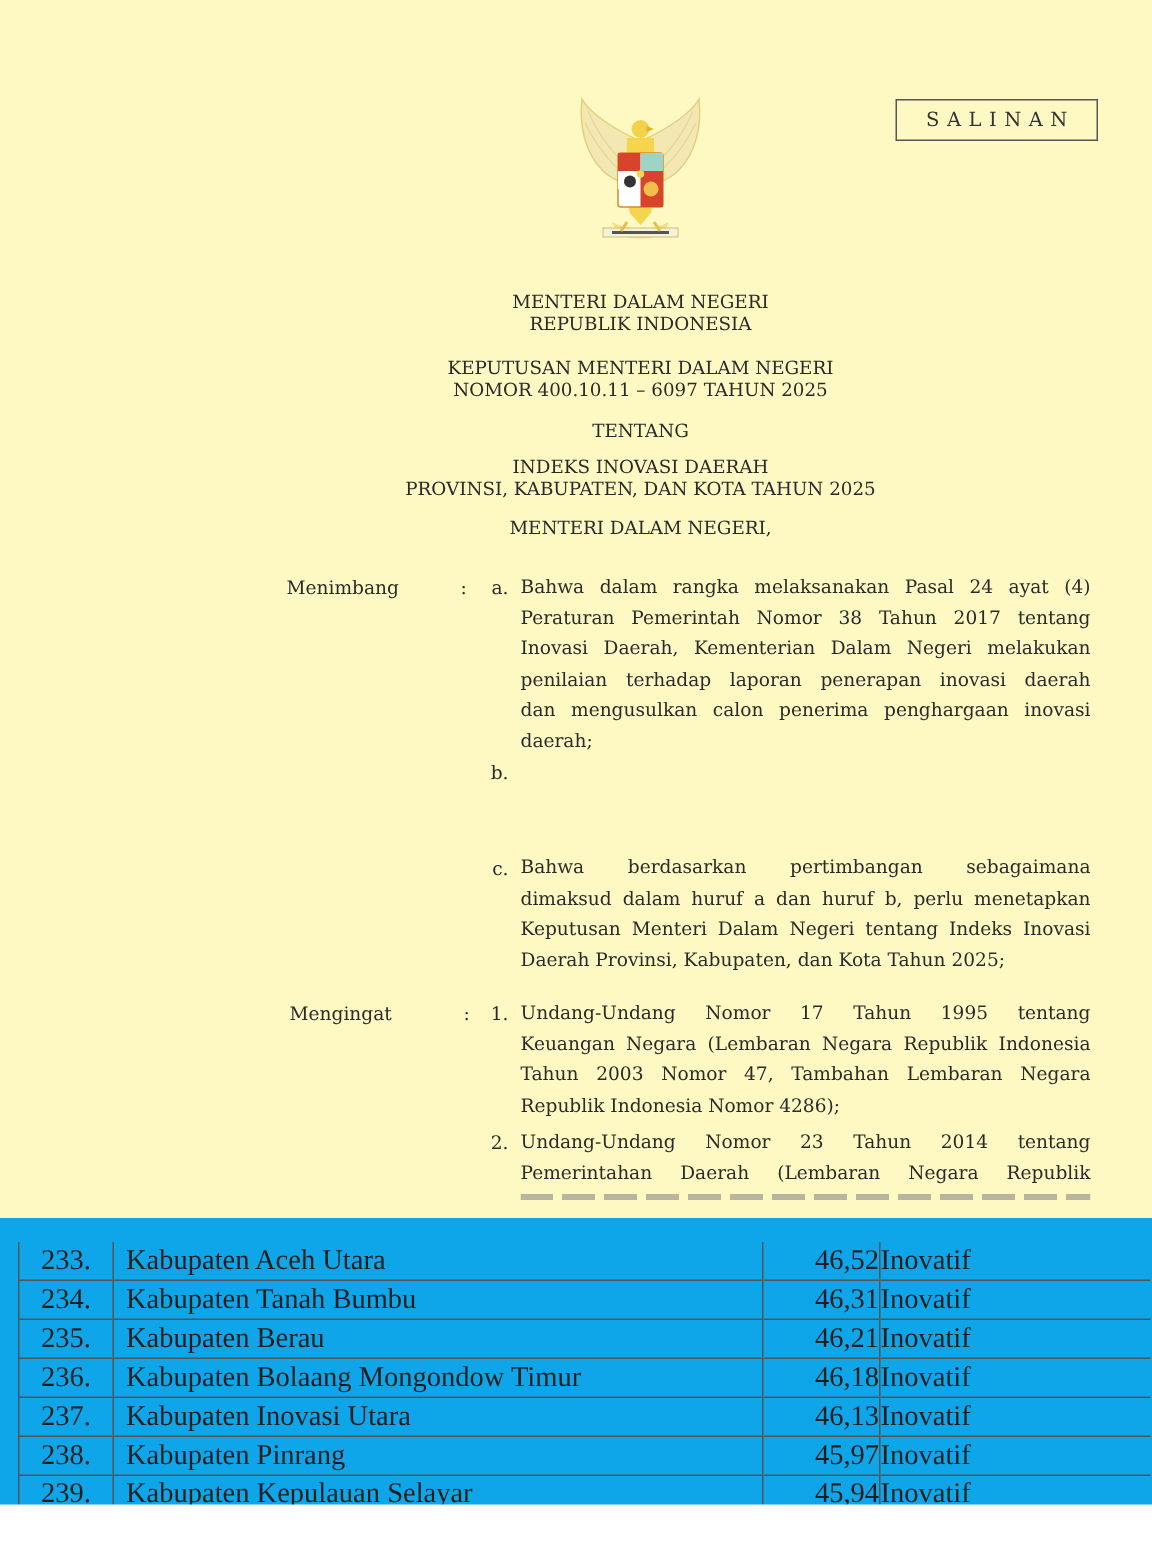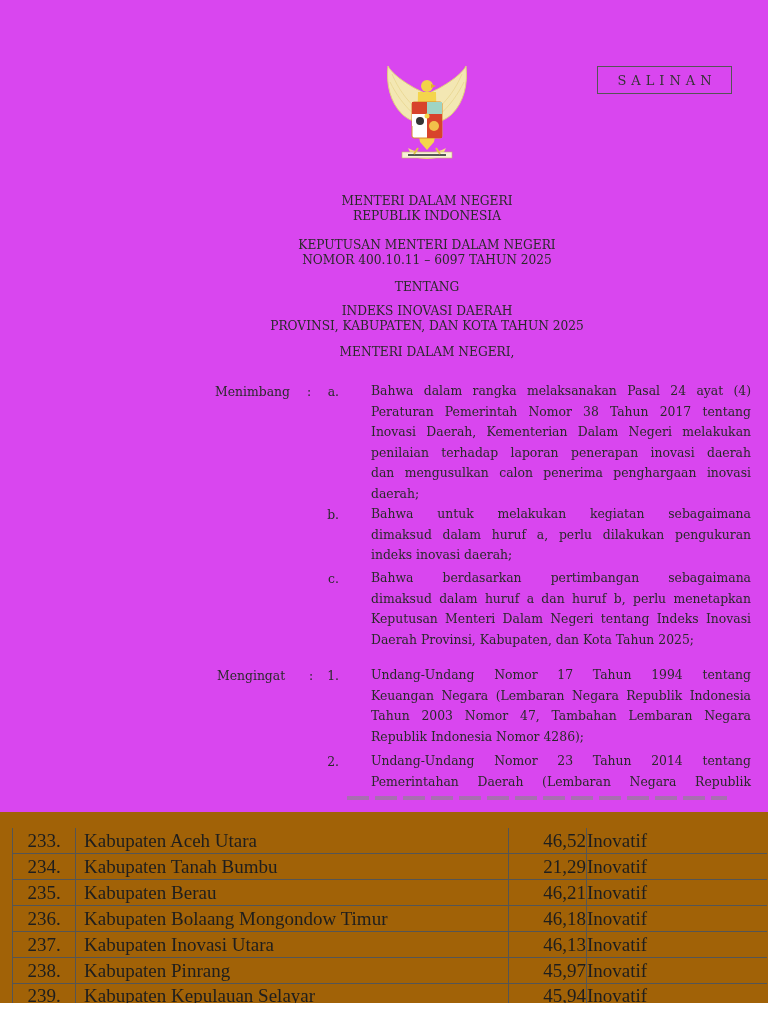--- a/index.html
+++ b/index.html
@@ -14,21 +14,21 @@
       overflow: hidden;
       font-family: "DejaVu Serif", "Liberation Serif", serif;
       color: #2a2a2a;
     }
     .page {
       position: absolute;
       left: 0; top: 0;
       width: 768px;
       height: 812px;
       overflow: hidden;
-      background: #d946ef;
+      background: #fef9c3;
     }
 
     
     .emblem {
       position: absolute;
       left: 378px; top: 64px;
       width: 98px; height: 108px;
     }
 
     
@@ -62,41 +62,39 @@
     .hdr2 { top: 238px; left: 43px; }
     .hdr3 { top: 280px; left: 43px; }
     .hdr4 { top: 304px; left: 43px; }
     .hdr5 { top: 345px; left: 43px; }
 
     
     .section-label {
       position: absolute;
       font-size: 12.4px;
       color: #2a2a2a;
-      margin-left: 24px;
     }
     .colon {
       position: absolute;
       font-size: 12.4px;
     }
     .item-marker {
       position: absolute;
       font-size: 12.4px;
       text-align: right;
       width: 20px;
     }
     .item-text {
       position: absolute;
       left: 347px;
       width: 380px;
       font-size: 12.4px;
       line-height: 20.5px;
       text-align: justify;
       color: #2a2a2a;
-      margin-left: 24px;
     }
     .item-text .ln {
       display: block;
       text-align: justify;
       text-align-last: justify;
       white-space: nowrap;
     }
     .item-text .ln.last {
       text-align-last: left;
     }
@@ -114,21 +112,21 @@
       background: repeating-linear-gradient(90deg, #888 0 22px, transparent 22px 28px);
       opacity: 0.6;
     }
 
     
     .table-wrap {
       position: absolute;
       left: 0; top: 812px;
       width: 768px;
       height: 216px;
-      background: #a16207;
+      background: #0ea5e9;
       overflow: hidden;
     }
     table.scores {
       position: absolute;
       left: 12px;
       top: 16px;
       border-collapse: collapse;
       font-family: "Liberation Serif", "DejaVu Serif", serif;
       color: #1e1e1e;
     }
@@ -232,40 +230,35 @@
   <div class="item-text" style="top:381px;">
     <span class="ln">Bahwa dalam rangka melaksanakan Pasal 24 ayat (4)</span>
     <span class="ln">Peraturan Pemerintah Nomor 38 Tahun 2017 tentang</span>
     <span class="ln">Inovasi Daerah, Kementerian Dalam Negeri melakukan</span>
     <span class="ln">penilaian terhadap laporan penerapan inovasi daerah</span>
     <span class="ln">dan mengusulkan calon penerima penghargaan inovasi</span>
     <span class="ln last">daerah;</span>
   </div>
 
   <div class="item-marker" style="left:319px; top:507px;">b.</div>
-  <div class="item-text" style="top:504px;">
-    <span class="ln">Bahwa untuk melakukan kegiatan sebagaimana</span>
-    <span class="ln">dimaksud dalam huruf a, perlu dilakukan pengukuran</span>
-    <span class="ln last">indeks inovasi daerah;</span>
-  </div>
 
   <div class="item-marker" style="left:319px; top:571px;">c.</div>
   <div class="item-text" style="top:568px;">
     <span class="ln">Bahwa berdasarkan pertimbangan sebagaimana</span>
     <span class="ln">dimaksud dalam huruf a dan huruf b, perlu menetapkan</span>
     <span class="ln">Keputusan Menteri Dalam Negeri tentang Indeks Inovasi</span>
     <span class="ln last">Daerah Provinsi, Kabupaten, dan Kota Tahun 2025;</span>
   </div>
 
   <div class="section-label" style="left:193px; top:668px;">Mengingat</div>
   <div class="colon" style="left:309px; top:668px;">:</div>
 
   <div class="item-marker" style="left:319px; top:668px;">1.</div>
   <div class="item-text" style="top:665px;">
-    <span class="ln">Undang-Undang Nomor 17 Tahun 1994 tentang</span>
+    <span class="ln">Undang-Undang Nomor 17 Tahun 1995 tentang</span>
     <span class="ln">Keuangan Negara (Lembaran Negara Republik Indonesia</span>
     <span class="ln">Tahun 2003 Nomor 47, Tambahan Lembaran Negara</span>
     <span class="ln last">Republik Indonesia Nomor 4286);</span>
   </div>
 
   <div class="item-marker" style="left:319px; top:754px;">2.</div>
   <div class="item-text" style="top:751px;">
     <span class="ln">Undang-Undang Nomor 23 Tahun 2014 tentang</span>
     <span class="ln">Pemerintahan Daerah (Lembaran Negara Republik</span>
   </div>
@@ -279,21 +272,21 @@
     <tbody>
       <tr>
         <td class="c-no">233.</td>
         <td class="c-name">Kabupaten Aceh Utara</td>
         <td class="c-score">46,52</td>
         <td class="c-cat">Inovatif</td>
       </tr>
       <tr>
         <td class="c-no">234.</td>
         <td class="c-name">Kabupaten Tanah Bumbu</td>
-        <td class="c-score">21,29</td>
+        <td class="c-score">46,31</td>
         <td class="c-cat">Inovatif</td>
       </tr>
       <tr>
         <td class="c-no">235.</td>
         <td class="c-name">Kabupaten Berau</td>
         <td class="c-score">46,21</td>
         <td class="c-cat">Inovatif</td>
       </tr>
       <tr>
         <td class="c-no">236.</td>

